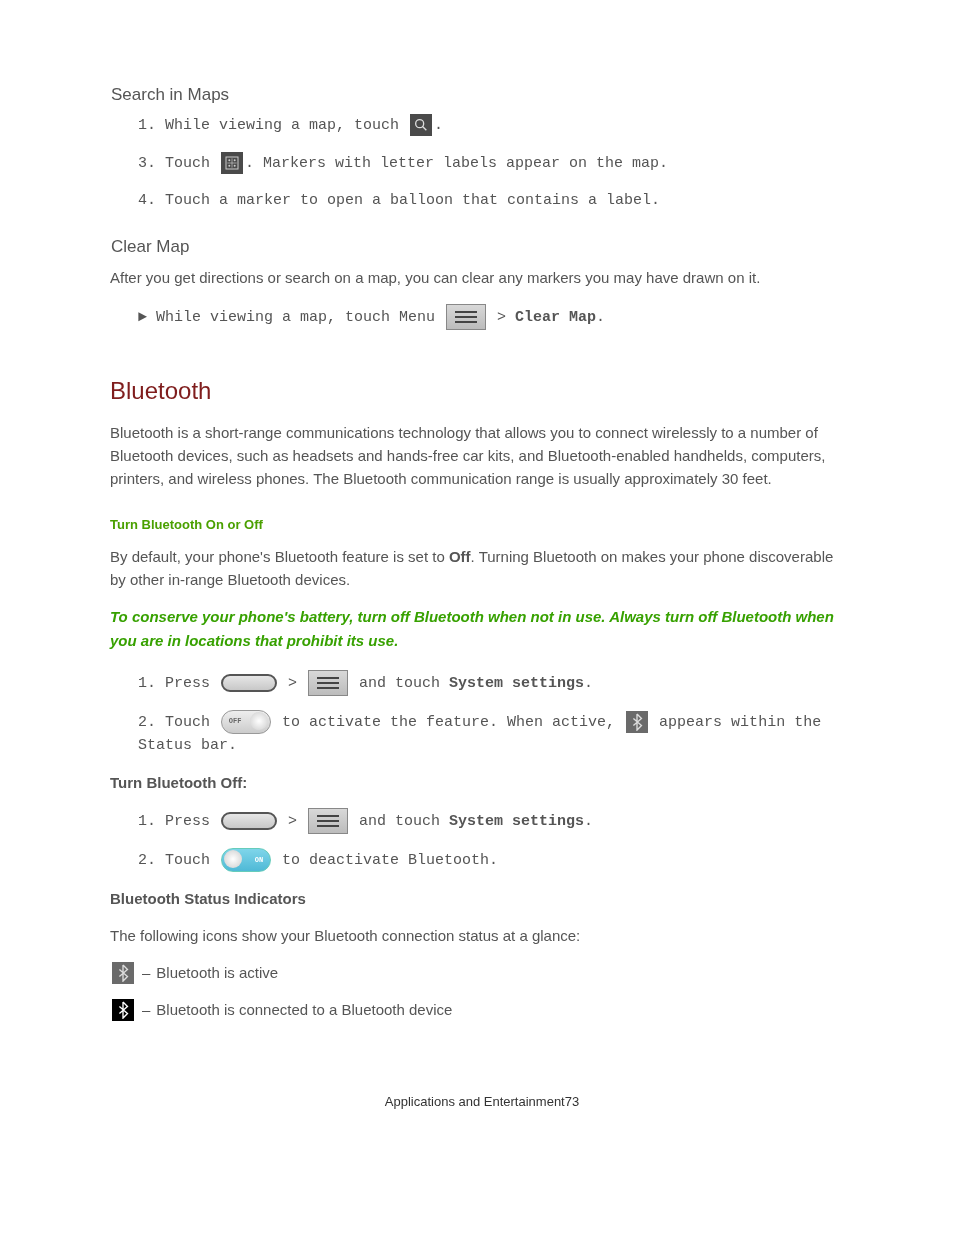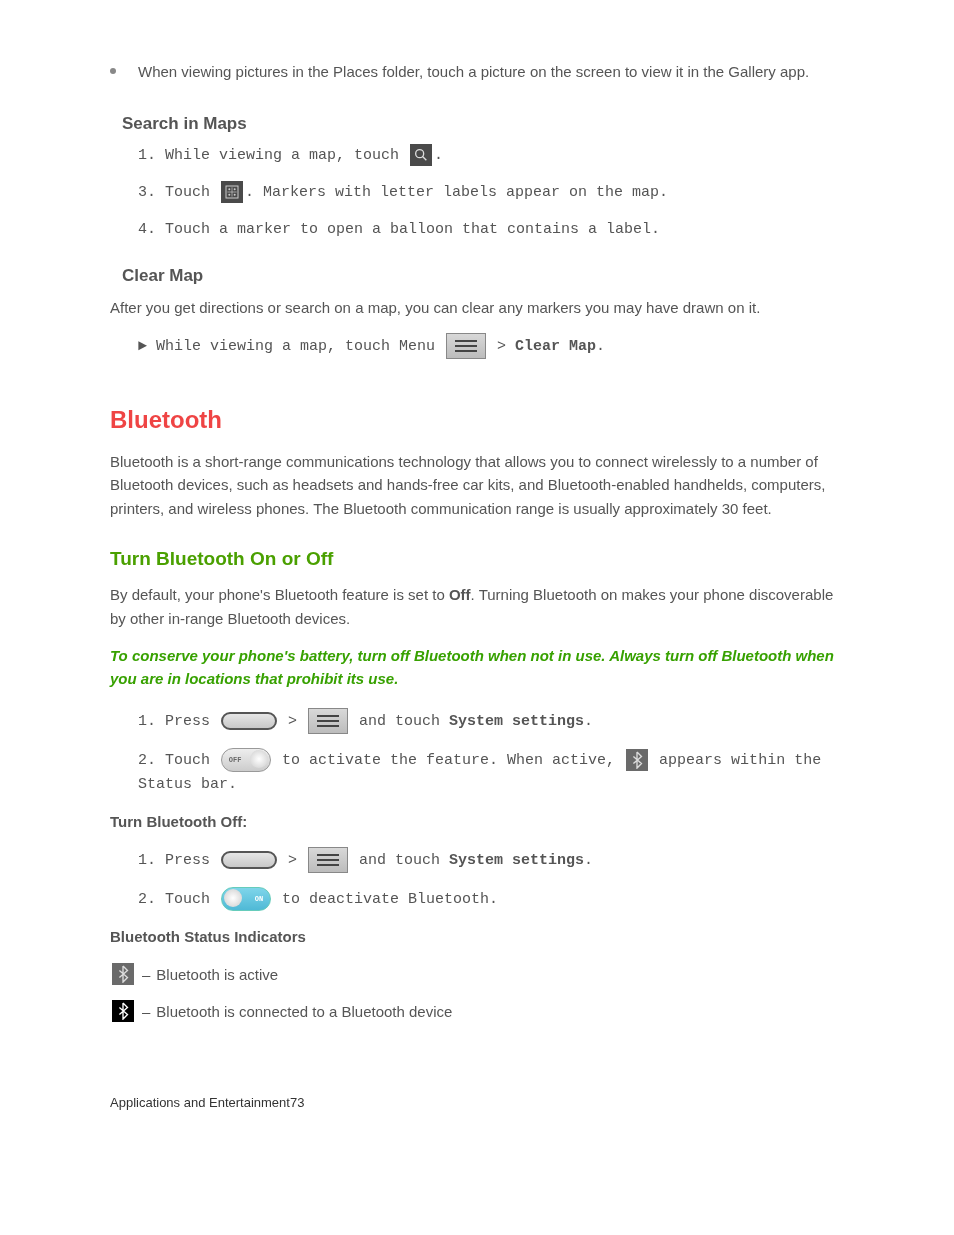--- a/index.html
+++ b/index.html
@@ -25,23 +25,23 @@
     height: 6px;
     background: #888;
     border-radius: 50%;
     margin-top: 8px;
     margin-right: 22px;
     flex-shrink: 0;
   }
   .bullet-content { flex: 1; }
   h3.section {
     font-size: 17px;
-    font-weight: bold;
+    font-weight: normal;
     color: #555;
-    margin: 22px 0 6px 12px;
+    margin: 22px 0 6px 1px;
   }
   .sub-steps { margin-left: 28px; font-family: Liberation Mono, monospace; }
   .step { margin-bottom: 14px; }
 
   .icon-box {
     display: inline-block;
     vertical-align: middle;
     margin: 0 2px;
   }
   .icon-dark {
@@ -116,26 +116,26 @@
     align-items: center; justify-content: center;
     vertical-align: middle;
     margin: 0 2px;
   }
   .bt-gray { background: #6a6a6a; }
   .bt-black { background: #000; }
   .bt-box svg { width: 12px; height: 18px; }
 
   h2.main-heading {
     font-size: 24px;
-    color: #ef4444;
-    font-weight: bold;
+    color: #7f1d1d;
+    font-weight: normal;
     margin: 42px 0 12px 0;
   }
   h3.sub-green {
-    font-size: 19px;
+    font-size: 13px;
     color: #4aa000;
     font-weight: bold;
     margin: 24px 0 10px 0;
   }
   .green-tip {
     color: #37a100;
     font-style: italic;
     margin: 8px 0 18px 0;
     font-weight: bold;
   }
@@ -144,35 +144,31 @@
 
   .indicator-row {
     display: flex;
     align-items: center;
     margin: 14px 0;
   }
   .indicator-row .dash { margin: 0 6px; }
 
   .footer {
     display: flex;
-    justify-content: flex-start;
+    justify-content: center;
     margin-top: 70px;
     font-size: 13px;
     color: #333;
   }
 </style>
 </head>
 <body>
 
 <div class="page">
 
-  <div class="bullet-row">
-    <div class="bullet"></div>
-    <div class="bullet-content">When viewing pictures in the Places folder, touch a picture on the screen to view it in the Gallery app.</div>
-  </div>
 
   <h3 class="section">Search in Maps</h3>
   <div class="sub-steps">
     <div class="step">
       <span>1. While viewing a map, touch </span>
       <span class="icon-box icon-dark">
         <svg viewBox="0 0 24 24">
             <circle cx="10" cy="10" r="6" fill="none" stroke="#ddd" stroke-width="2"></circle>
             <line x1="14" y1="14" x2="20" y2="20" stroke="#ddd" stroke-width="2"></line>
           </svg>
@@ -274,20 +270,21 @@
       <span class="toggle toggle-on">
         <span>OFF</span>
         <span>ON</span>
         <span class="knob"></span>
       </span>
       <span> to deactivate Bluetooth.</span>
     </div>
   </div>
 
   <p class="bold">Bluetooth Status Indicators</p>
+  <p>The following icons show your Bluetooth connection status at a glance:</p>
 
   <div class="indicator-row">
     <span class="bt-box bt-gray">
       <svg viewBox="0 0 12 20">
           <path d="M6 1 L6 19 L11 14 L2 6 M6 1 L11 6 L2 14" fill="none" stroke="#ddd" stroke-width="1.5"></path>
         </svg>
     </span>
     <span class="dash">–</span>
     <span>Bluetooth is active</span>
   </div>

